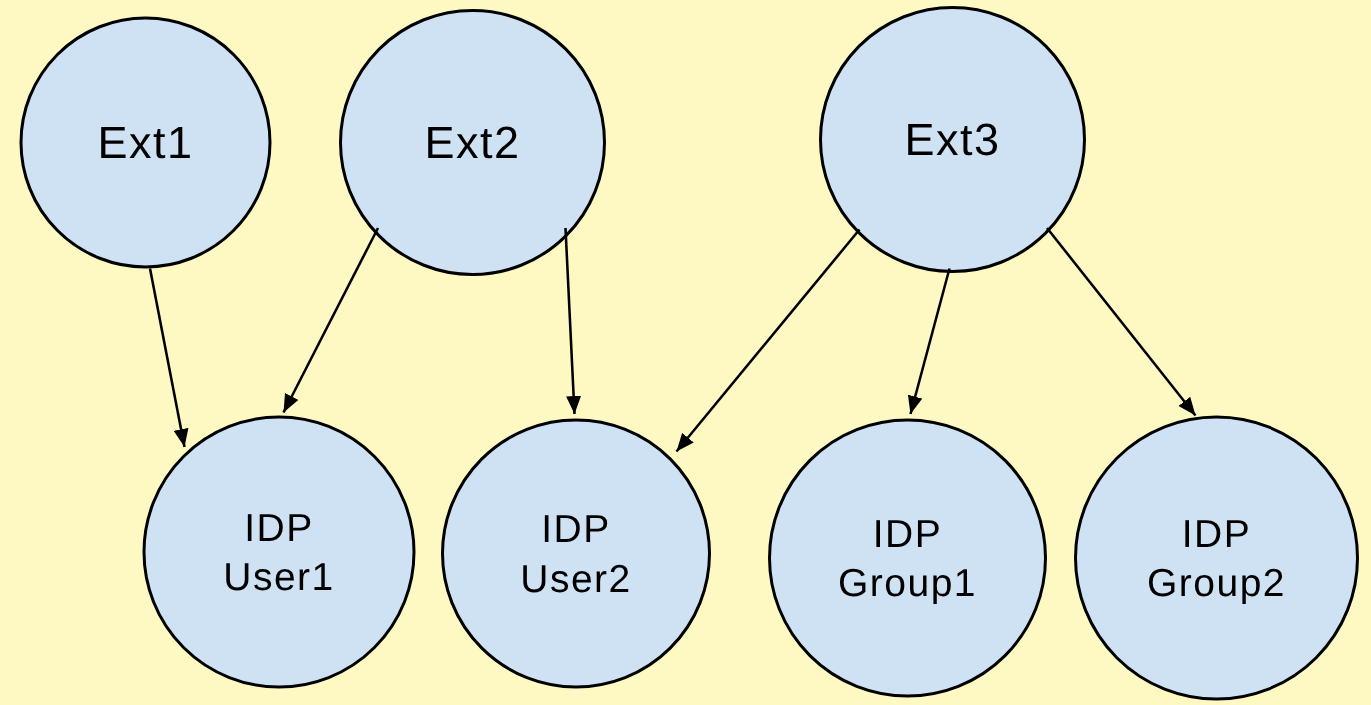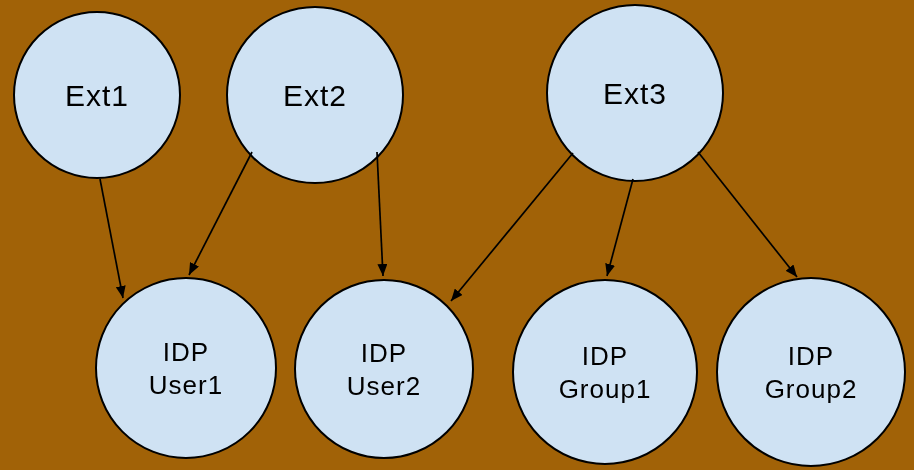--- a/index.html
+++ b/index.html
@@ -10,21 +10,21 @@
   body {
     width: 914px;
     height: 470px;
     overflow: hidden;
     font-family: "Liberation Sans", sans-serif;
   }
   .diagram-wrap {
     position: relative;
     width: 914px;
     height: 470px;
-    background: #a16207;
+    background: #fef9c3;
   }
   svg {
     display: block;
   }
   .node-label {
     font-family: "Liberation Sans", sans-serif;
     letter-spacing: 1px;
   }
 </style>
 </head>

